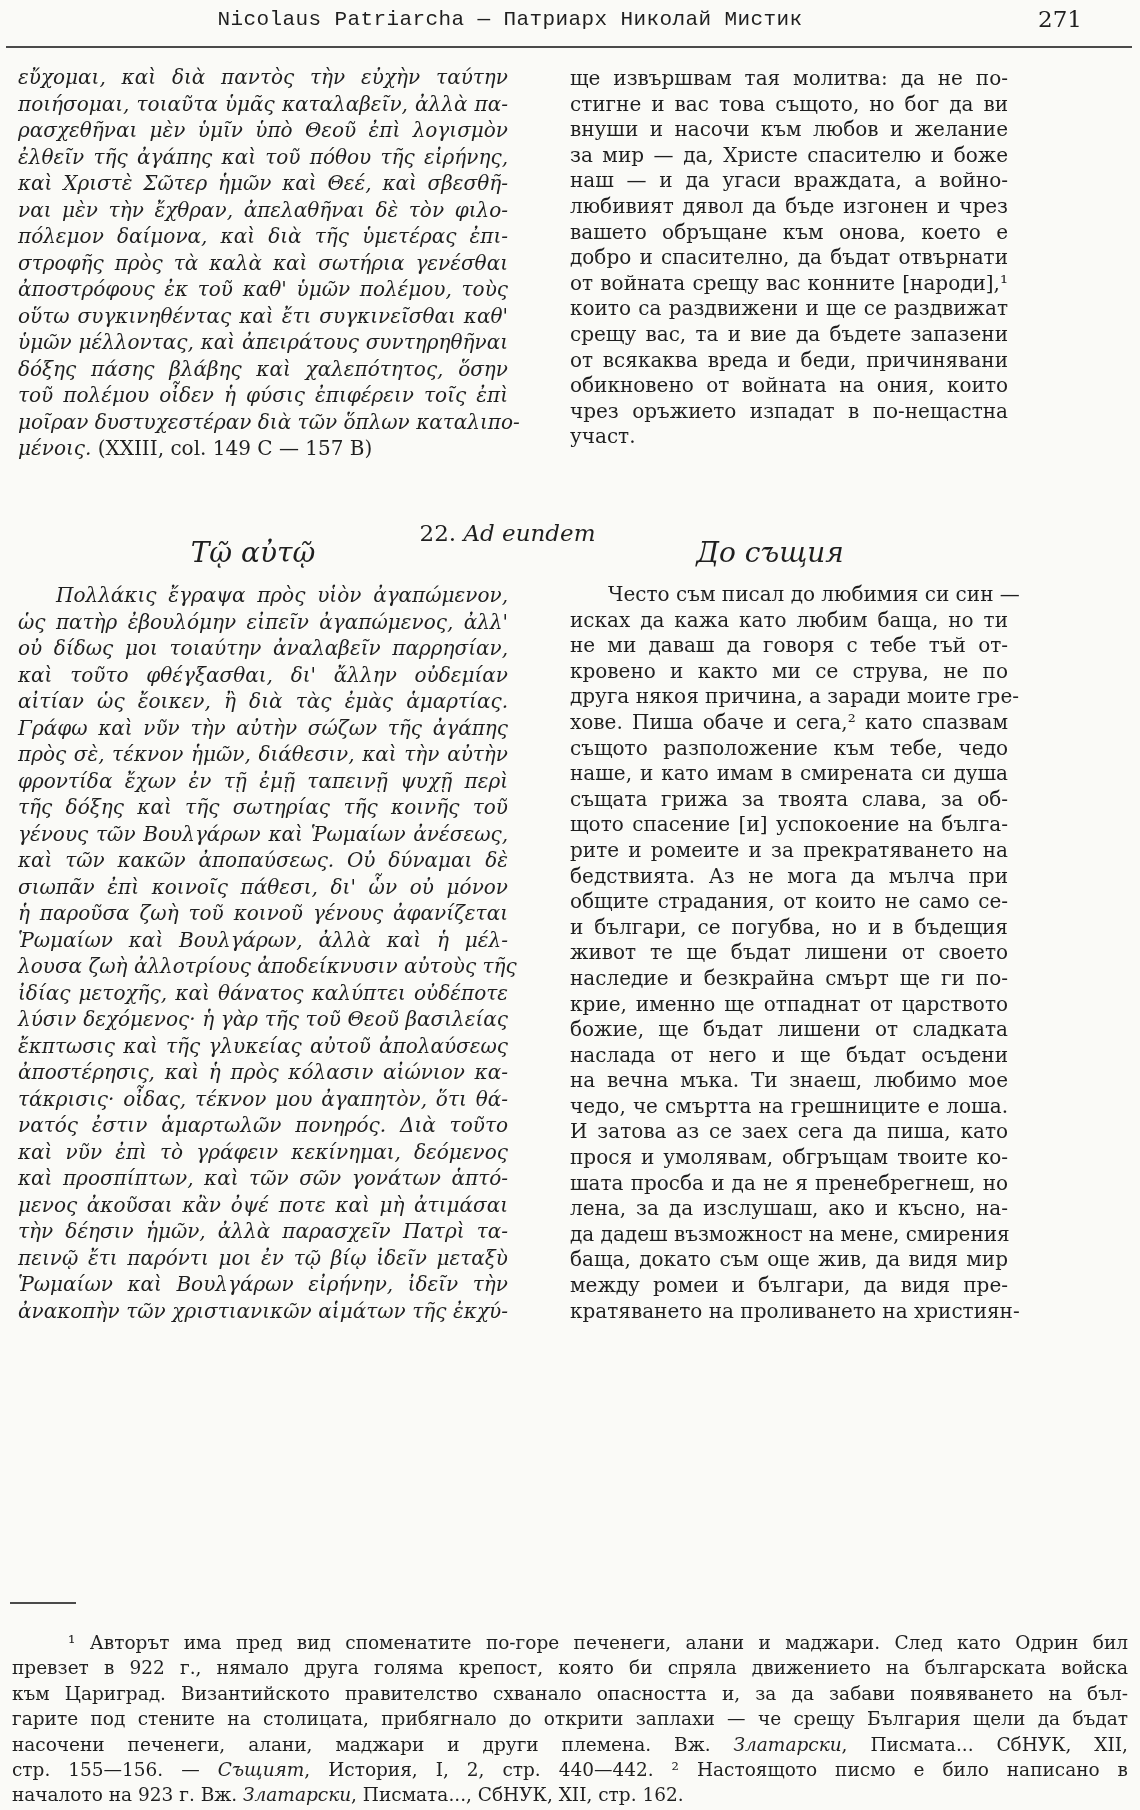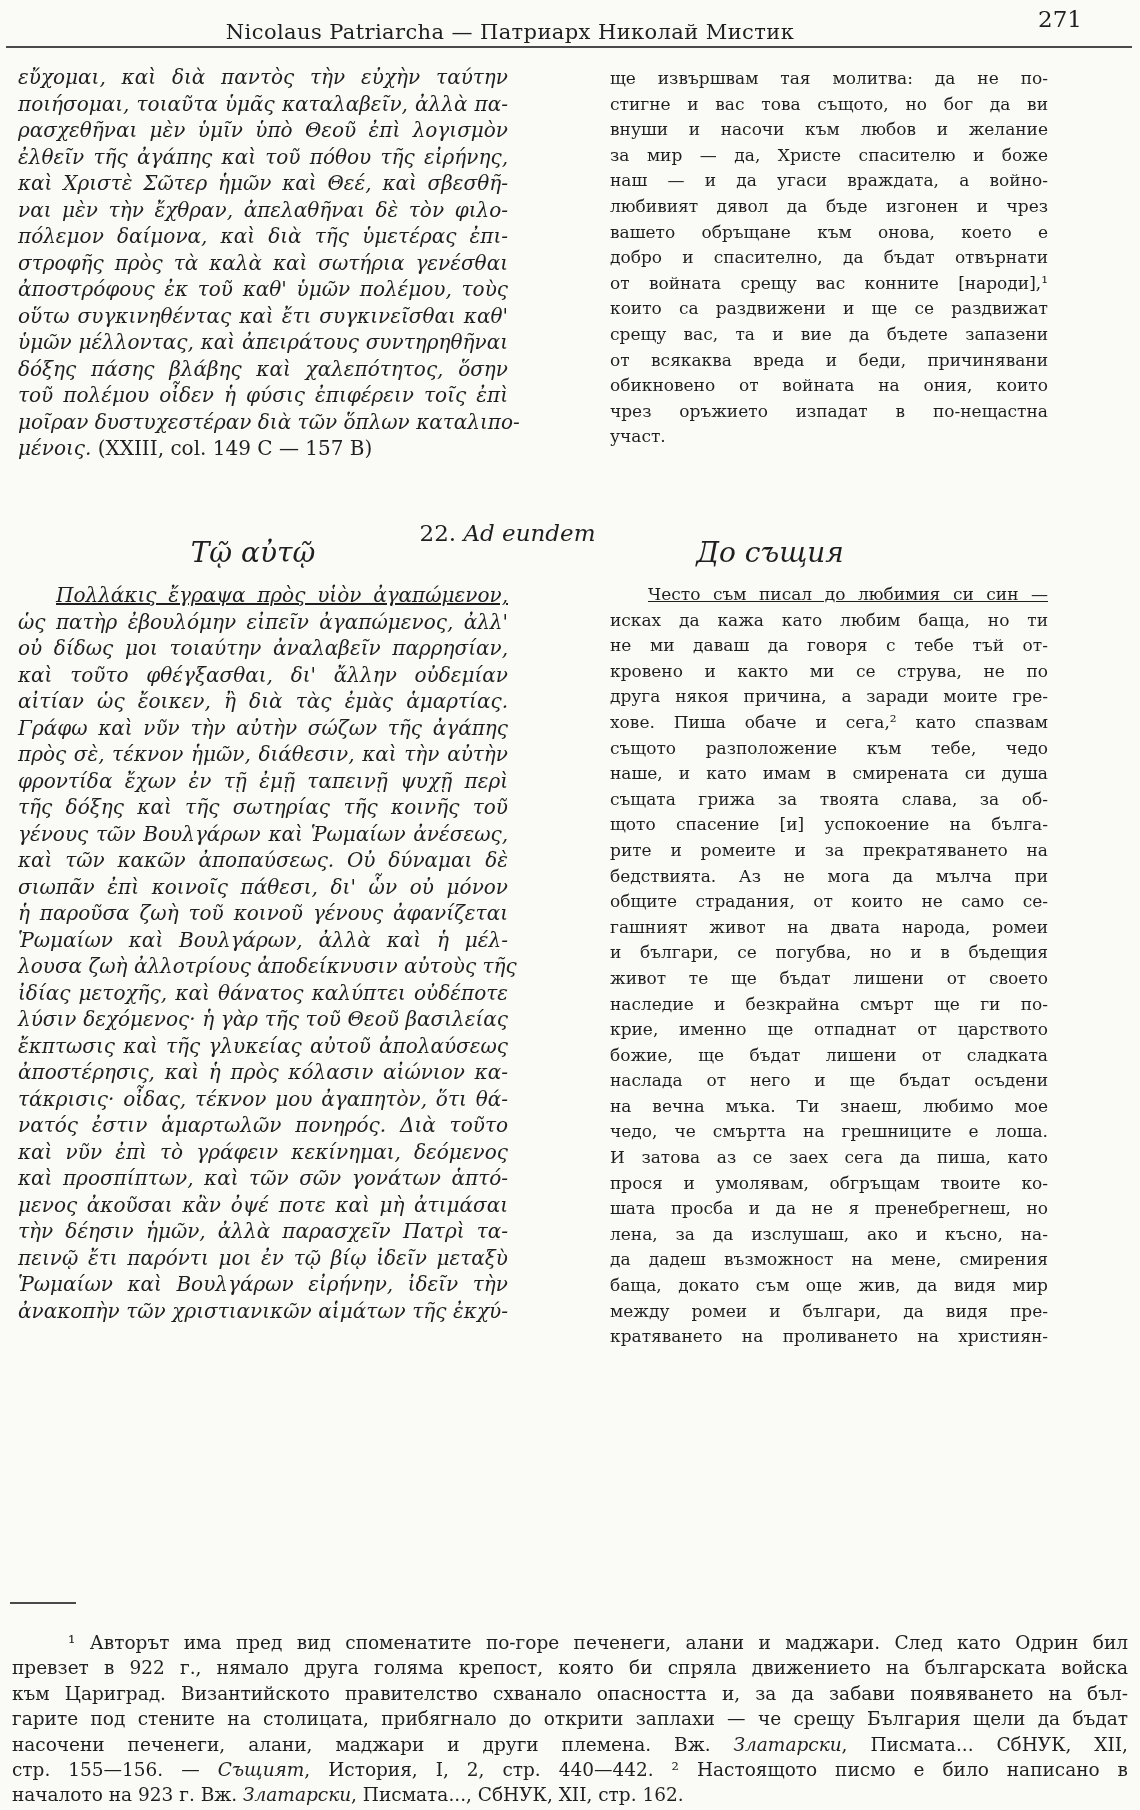--- a/index.html
+++ b/index.html
@@ -8,50 +8,51 @@
     background: #fafaf7;
     color: #1f1f1f;
     font-family: "DejaVu Serif", "Liberation Serif", serif;
     position: relative;
     overflow: hidden;
   }
   .abs { position: absolute; }
 
   
   .header-title {
-    top: 20px; left: 0; width: 1020px;
+    top: 8px; left: 0; width: 1020px;
     text-align: center;
     font-size: 21px;
     letter-spacing: 0.4px;
     white-space: nowrap;
+    font-family: Liberation Mono, monospace;
   }
   .page-number { top: 6px; left: 1038px; font-size: 23px; }
   .head-rule { top: 46px; left: 6px; width: 1126px; height: 0; border-top: 2px solid #4a4a4a; }
 
   
   .tline {
     text-align: justify;
     text-align-last: justify;
     white-space: nowrap;
   }
   .tline.lastline { text-align-last: left; }
 
   
   .greek { font-style: italic; font-size: 20px; }
   .greek .tline { line-height: 26.5px; height: 26.5px; }
   .greek-b1 { top: 64px;  left: 18px; width: 490px; }
   .greek-b2 { top: 582px; left: 18px; width: 490px; }
 
   
-  .bul { font-size: 17px; margin-left: 40px; }
+  .bul { font-size: 20px; }
   .bul .tline { line-height: 25.6px; height: 25.6px; }
   .bul-b1 { top: 66px;  left: 570px; width: 438px; }
   .bul-b2 { top: 582px; left: 570px; width: 438px; }
 
-  .col .ind { text-indent: 38px; text-decoration: underline; }
+  .col .ind { text-indent: 38px; }
 
   
   .section-heading {
     top: 476px; left: 0; width: 1015px;
     text-align: center;
     font-size: 23px;
     margin-top: 44px;
   }
   .section-heading .it { font-style: italic; }
 
@@ -158,21 +159,20 @@
     <div class="tline">кровено и както ми се струва, не по</div>
     <div class="tline">друга някоя причина, а заради моите гре-</div>
     <div class="tline">хове. Пиша обаче и сега,² като спазвам</div>
     <div class="tline">същото разположение към тебе, чедо</div>
     <div class="tline">наше, и като имам в смирената си душа</div>
     <div class="tline">същата грижа за твоята слава, за об-</div>
     <div class="tline">щото спасение [и] успокоение на бълга-</div>
     <div class="tline">рите и ромеите и за прекратяването на</div>
     <div class="tline">бедствията. Аз не мога да мълча при</div>
     <div class="tline">общите страдания, от които не само се-</div>
-    <div class="tline">гашният живот на двата народа, ромеи</div>
     <div class="tline">и българи, се погубва, но и в бъдещия</div>
     <div class="tline">живот те ще бъдат лишени от своето</div>
     <div class="tline">наследие и безкрайна смърт ще ги по-</div>
     <div class="tline">крие, именно ще отпаднат от царството</div>
     <div class="tline">божие, ще бъдат лишени от сладката</div>
     <div class="tline">наслада от него и ще бъдат осъдени</div>
     <div class="tline">на вечна мъка. Ти знаеш, любимо мое</div>
     <div class="tline">чедо, че смъртта на грешниците е лоша.</div>
     <div class="tline">И затова аз се заех сега да пиша, като</div>
     <div class="tline">прося и умолявам, обгръщам твоите ко-</div>

